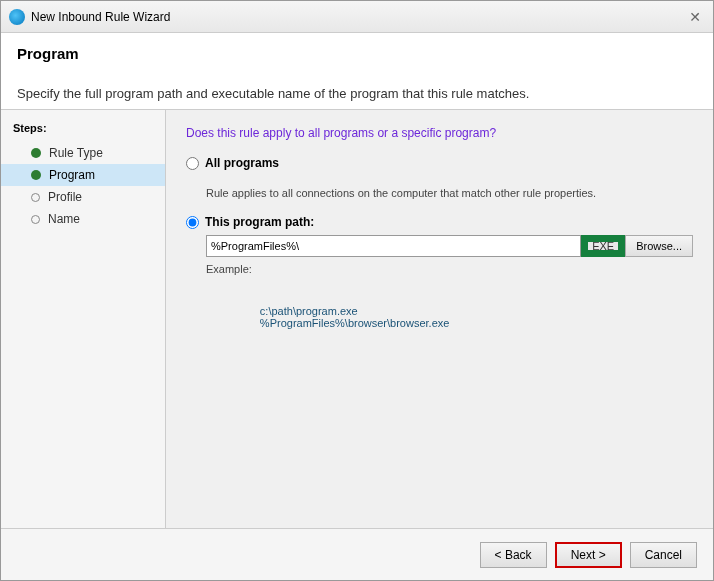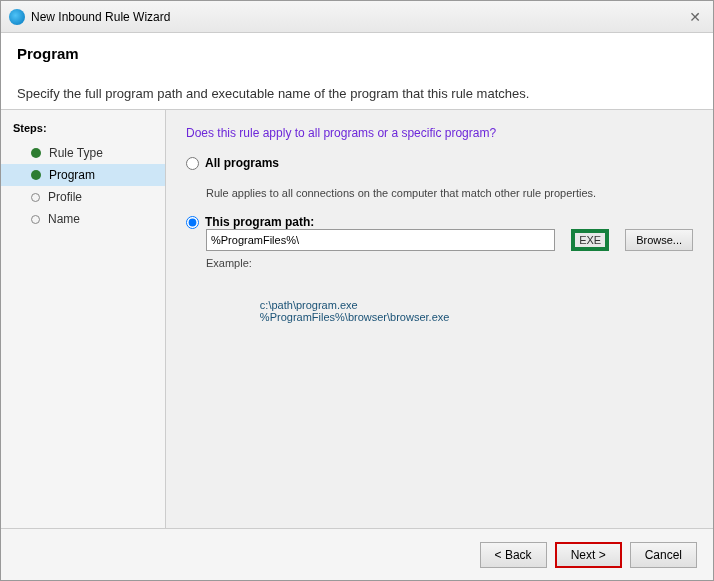--- a/index.html
+++ b/index.html
@@ -159,36 +159,37 @@
       color: #444;
       margin-left: 20px;
       margin-top: 17px;
     }
     .program-path-section {
       margin-top: 4px;
     }
     .program-path-input-row {
       display: flex;
       align-items: center;
-      gap: 16px;
+      gap: 0;
       margin-left: 20px;
+      margin-top: 6px;
     }
     .program-path-input {
       flex: 1;
       height: 22px;
       border: 1px solid #999;
       padding: 2px 4px;
       font-size: 11px;
       background: #fff;
     }
     .exe-label {
       font-size: 11px;
       color: #333;
       padding: 2px 4px;
-      border: 4px solid #15803d;
+      border: 7px solid #15803d;
       background: #e8e8e8;
       height: 22px;
       display: flex;
       align-items: center;
     }
     .browse-btn {
       height: 22px;
       padding: 0 10px;
       background: linear-gradient(to bottom, #f5f5f5, #e0e0e0);
       border: 1px solid #aaa;

